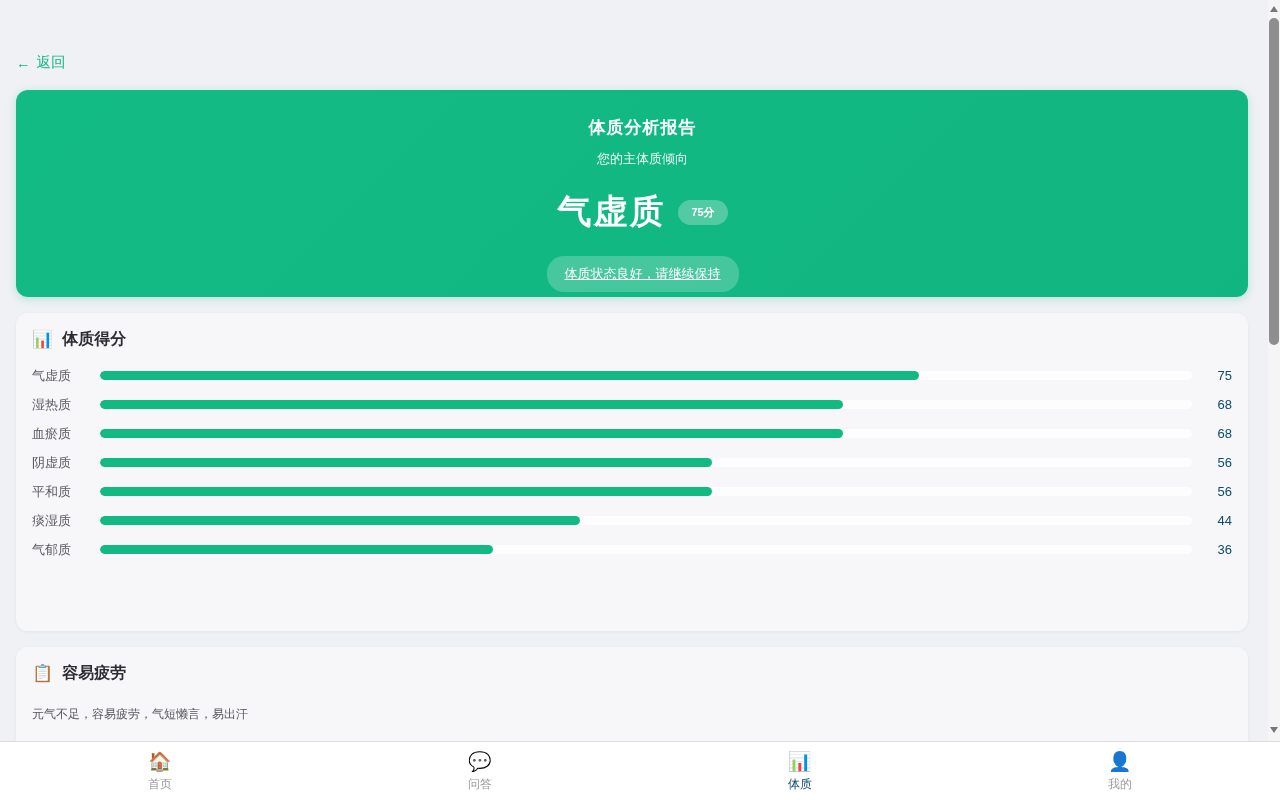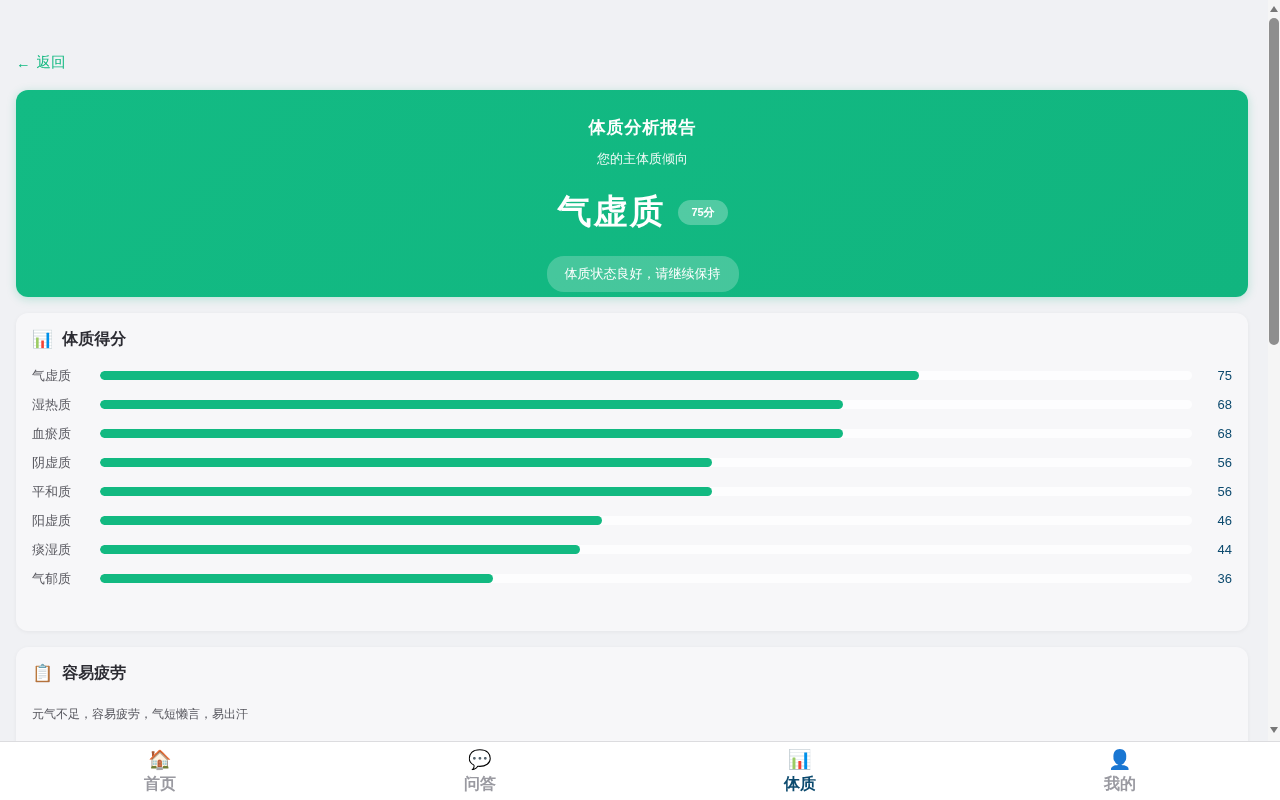--- a/index.html
+++ b/index.html
@@ -33,21 +33,21 @@
   .hero-subtitle { margin-top: 11px; font-size: 13px; color: rgba(255,255,255,0.92); }
   .hero-main-row { margin-top: 21px; display: flex; justify-content: center; align-items: center; gap: 13px; }
   .hero-constitution { font-size: 34px; font-weight: bold; letter-spacing: 2px; }
   .hero-score-badge {
     background: rgba(255,255,255,0.27); border-radius: 15px;
     padding: 5px 13px; font-size: 11px; font-weight: bold;
   }
   .hero-status-pill {
     display: inline-block; margin-top: 21px;
     background: rgba(255,255,255,0.22); border-radius: 17px;
-    padding: 9px 18px; font-size: 13px;
+    padding: 9px 18px; font-size: 13px; text-decoration: underline;
   }
 
   
   .card {
     position: absolute; left: 16px; width: 1232px;
     background: #f7f7f9; border-radius: 12px;
     box-shadow: 0 1px 4px rgba(0,0,0,0.05);
     padding: 0 16px;
   }
   .card-header { display: flex; align-items: center; gap: 9px; padding-top: 16px; }
@@ -91,21 +91,21 @@
     position: absolute; left: 0; top: 741px; width: 1280px; height: 59px;
     background: #ffffff; border-top: 1px solid #dcdcdf;
     display: flex;
   }
   .nav-item {
     flex: 1 1 0; display: flex; flex-direction: column;
     align-items: center; justify-content: center; gap: 3px;
     cursor: pointer; padding-top: 2px;
   }
   .nav-icon { font-size: 19px; line-height: 1.2; }
-  .nav-label { font-size: 16px; color: #9a9aa1; font-weight: bold; }
+  .nav-label { font-size: 12px; color: #9a9aa1; }
   .nav-item.active .nav-label { color: #0c4a6e; }
 </style>
 </head>
 <body>
 
 <div class="viewport">
 
   <div class="content">
 
     <a class="back-link">
@@ -160,27 +160,20 @@
           <span class="score-value">56</span>
         </div>
         <div class="score-row">
           <span class="score-label">平和质</span>
           <div class="score-track">
               <div class="score-fill" style="width: 56%;"></div>
             </div>
           <span class="score-value">56</span>
         </div>
         <div class="score-row">
-          <span class="score-label">阳虚质</span>
-          <div class="score-track">
-              <div class="score-fill" style="width: 46%;"></div>
-            </div>
-          <span class="score-value">46</span>
-        </div>
-        <div class="score-row">
           <span class="score-label">痰湿质</span>
           <div class="score-track">
               <div class="score-fill" style="width: 44%;"></div>
             </div>
           <span class="score-value">44</span>
         </div>
         <div class="score-row">
           <span class="score-label">气郁质</span>
           <div class="score-track">
               <div class="score-fill" style="width: 36%;"></div>

